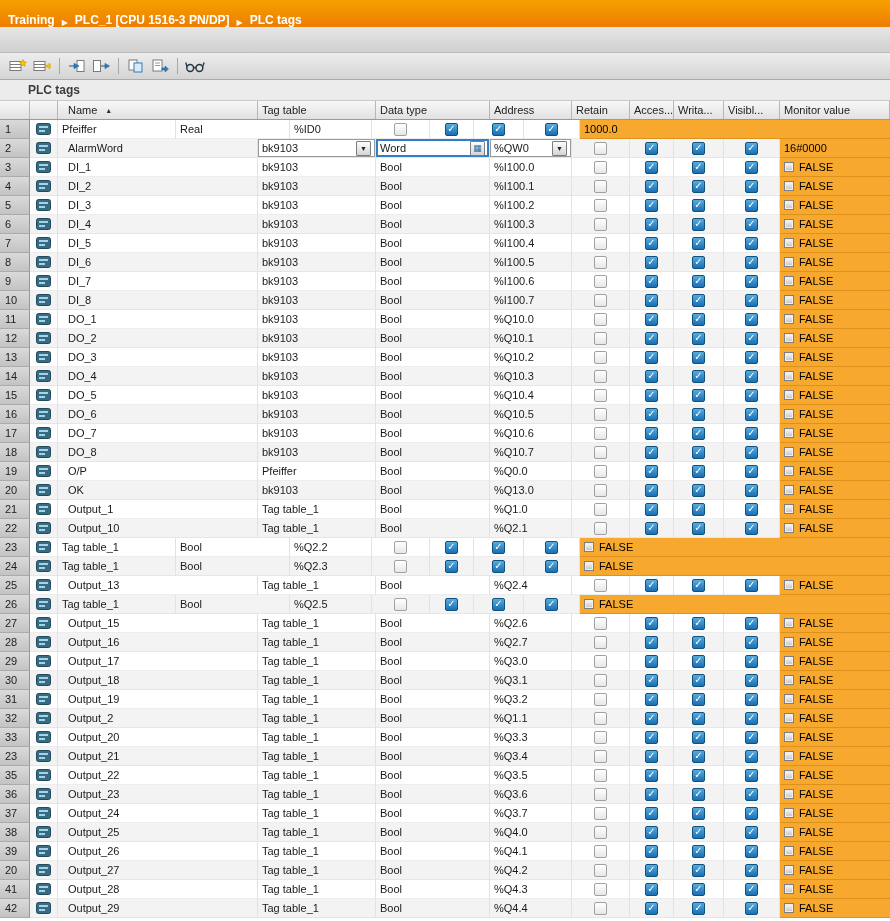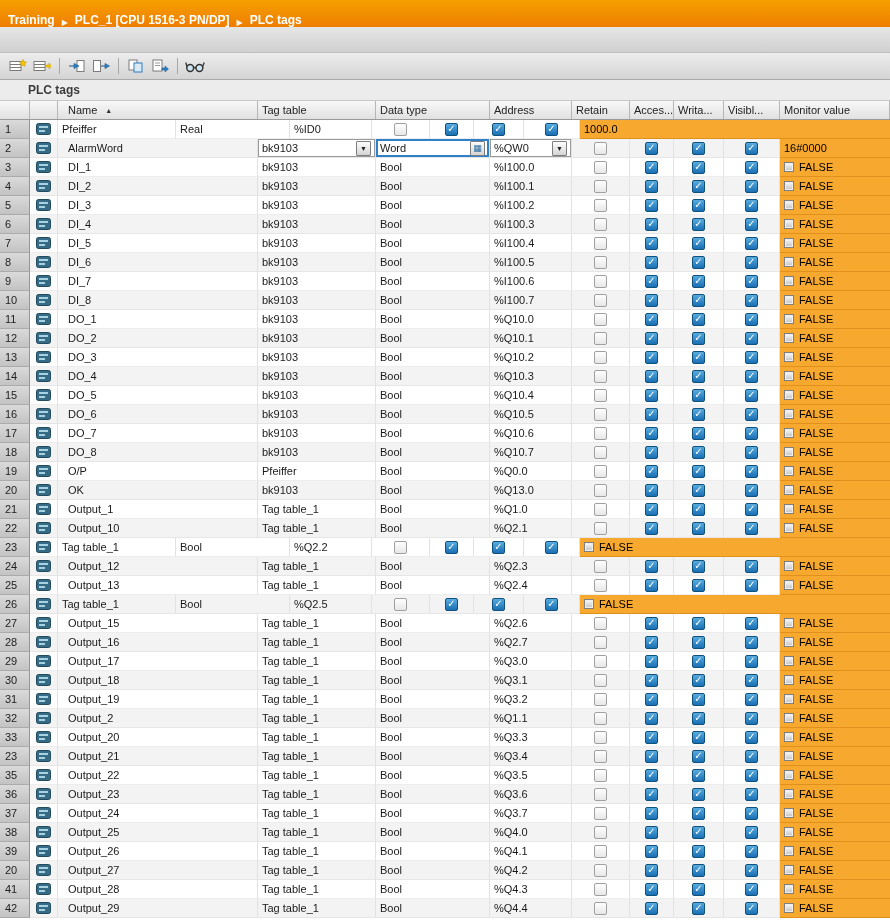--- a/index.html
+++ b/index.html
@@ -1116,23 +1116,20 @@
   </div>
       <div class="row even">
     <div class="cell col-num gutter">24</div>
     <div class="cell col-icon">
       <svg class="tag-icon" width="15" height="12" viewBox="0 0 15 12">
         <rect x="0.5" y="0.5" width="14" height="11" rx="2" fill="#356b85" stroke="#224b5e"></rect>
         <rect x="3" y="3" width="9" height="2" fill="#a8d2e2"></rect>
         <rect x="3" y="7" width="6" height="2" fill="#a8d2e2"></rect>
       </svg>
     </div>
-    <div class="cell col-name">
-      <span class="cell-text">Output_12</span>
-    </div>
     <div class="cell col-tagtable">
       <span class="cell-text">Tag table_1</span>
 
     </div>
     <div class="cell col-datatype">
       <span class="cell-text">Bool</span>
 
     </div>
     <div class="cell col-address">
       <span class="cell-text">%Q2.3</span>

